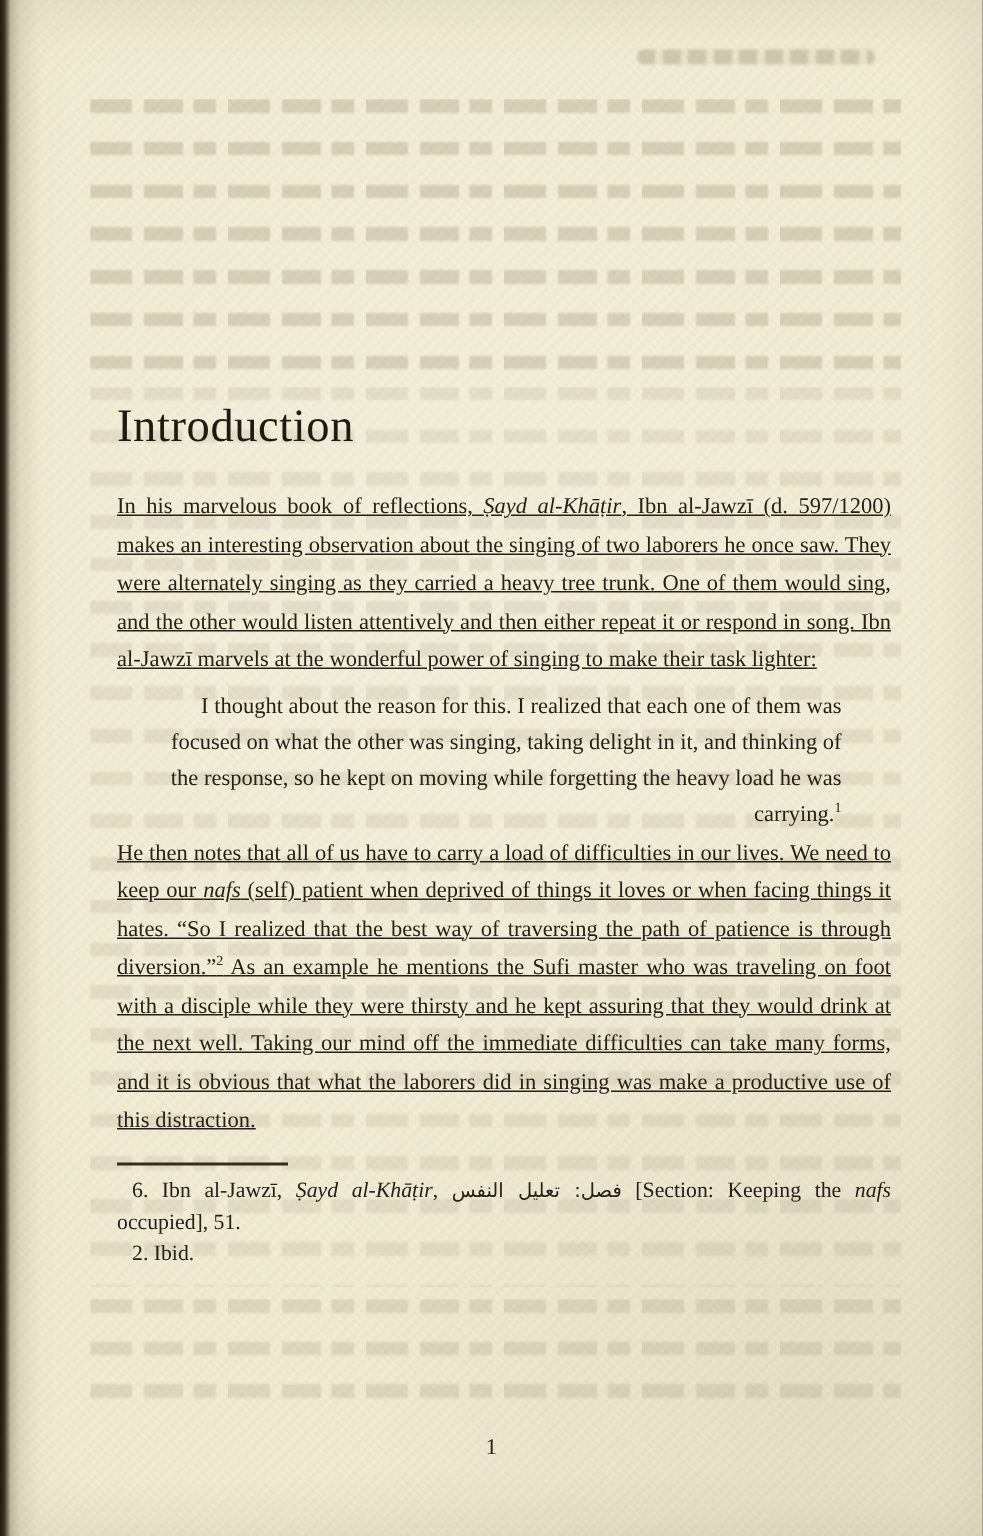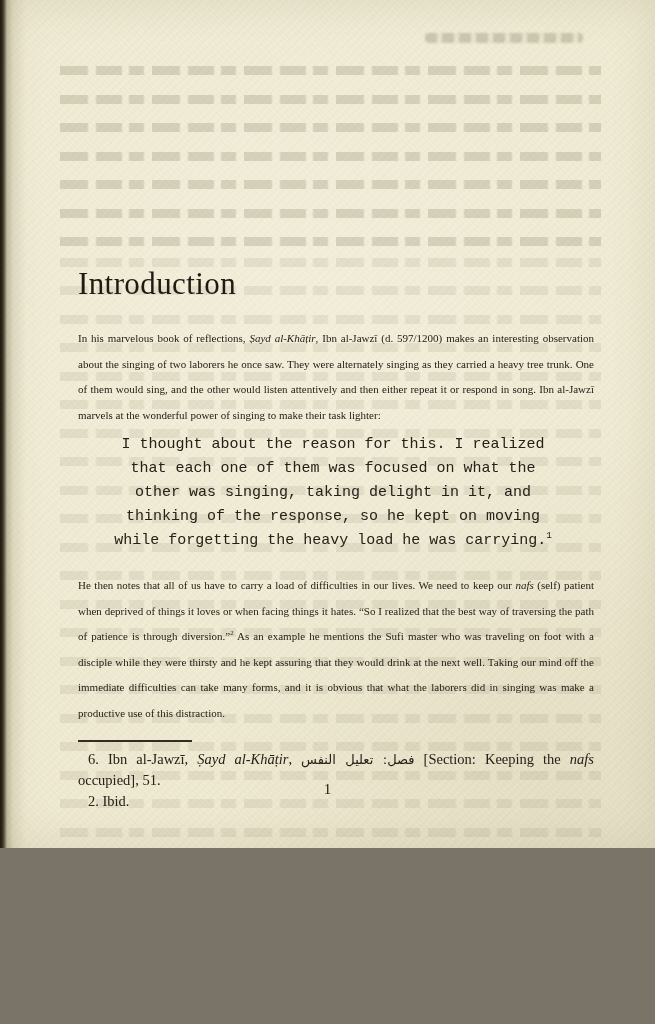--- a/index.html
+++ b/index.html
@@ -1,18 +1,18 @@
 <!DOCTYPE html>
 <html><head>
 <meta charset="utf-8">
 <style>
   html,body{margin:0;padding:0;background:#7a7468;}
   .page{
     position:relative;
-    width:655px;height:848px;
+    width:655px;height:1024px;
     margin:0 auto;
     overflow:hidden;
     background-color:#f0ebd2;
     background-image:
       radial-gradient(120% 90% at 45% 35%, rgba(255,255,250,0.22), rgba(255,255,250,0) 62%),
       radial-gradient(90% 70% at 85% 92%, rgba(138,126,86,0.10), rgba(138,126,86,0) 60%),
       repeating-linear-gradient(45deg, rgba(120,110,78,0.022) 0 2px, rgba(255,255,255,0.02) 2px 4px),
       repeating-linear-gradient(-45deg, rgba(120,110,78,0.018) 0 3px, rgba(255,255,255,0.018) 3px 6px);
     font-family:"Liberation Serif","DejaVu Serif",serif;
     color:#262019;
@@ -46,29 +46,29 @@
   .content{position:absolute;left:78px;top:0;width:516px;}
   h1{
     margin:266px 0 24px;
     font-weight:400;
     font-size:31px;line-height:36px;
     letter-spacing:.4px;
     color:#1f1a13;
   }
   p.body{
     margin:0;
-    font-size:11px;line-height:25.5px;
+    font-size:15px;line-height:25.5px;
     text-align:justify;
+    text-decoration:underline;
   }
   p.body.second{margin-top:2px;}
   .quote{
-    margin:5px 33px 20px 27px;
+    margin:5px 33px 2px 27px;
     font-size:15px;line-height:24px;
-    text-align:center;
-    font-family:Liberation Mono, monospace;
+    text-align:right;
   }
   sup{font-size:.62em;vertical-align:super;line-height:0;}
   i{font-style:italic;}
   .arabic{font-family:"DejaVu Sans",sans-serif;font-size:13px;}
   .fn-sep{
     width:114px;height:0;
     border-top:2px solid #332c21;
     margin:14px 0 7px;
   }
   p.footnote{

